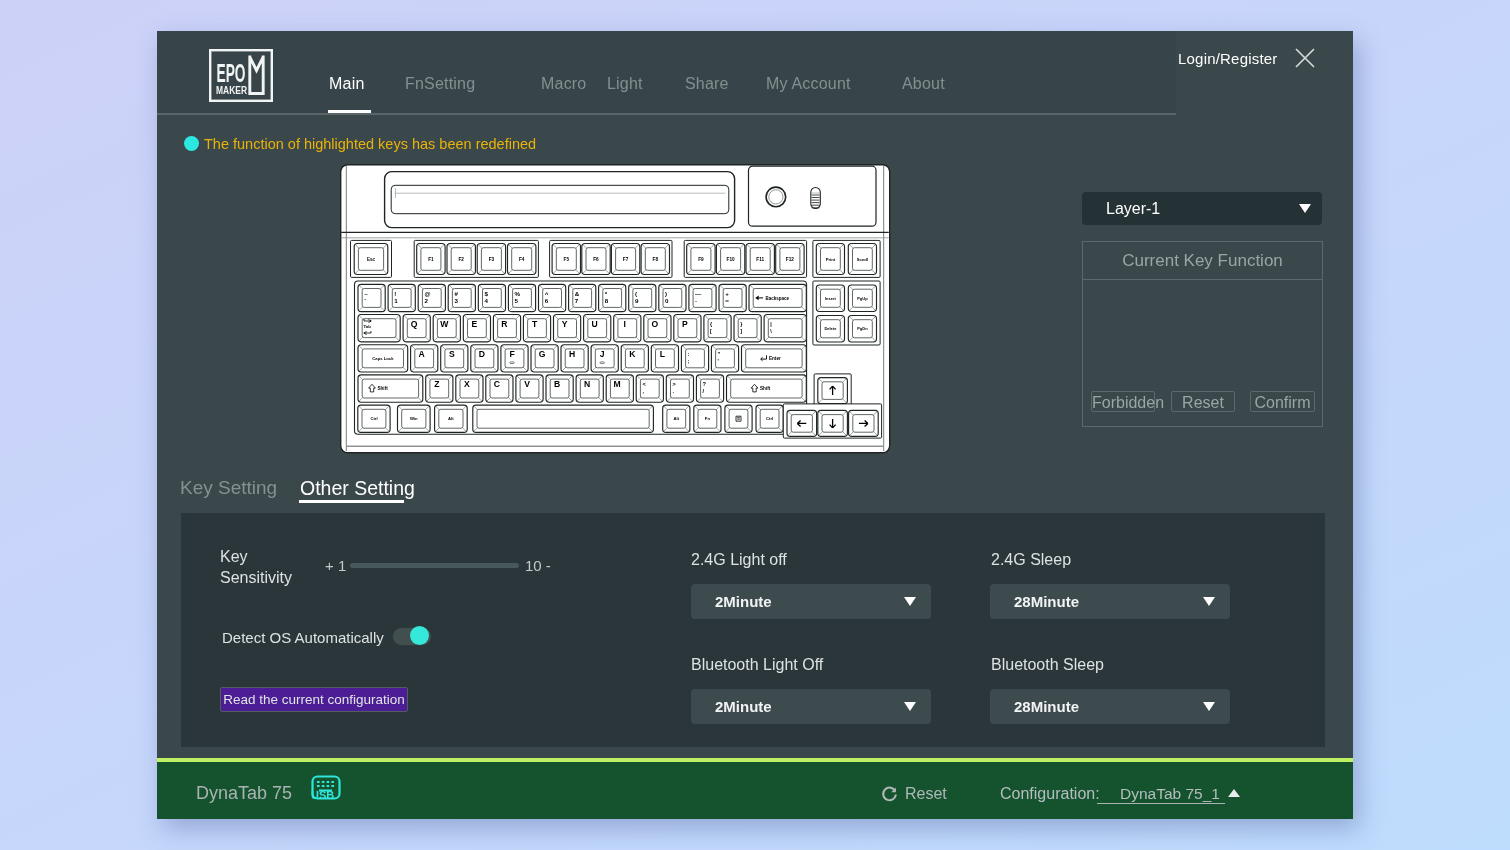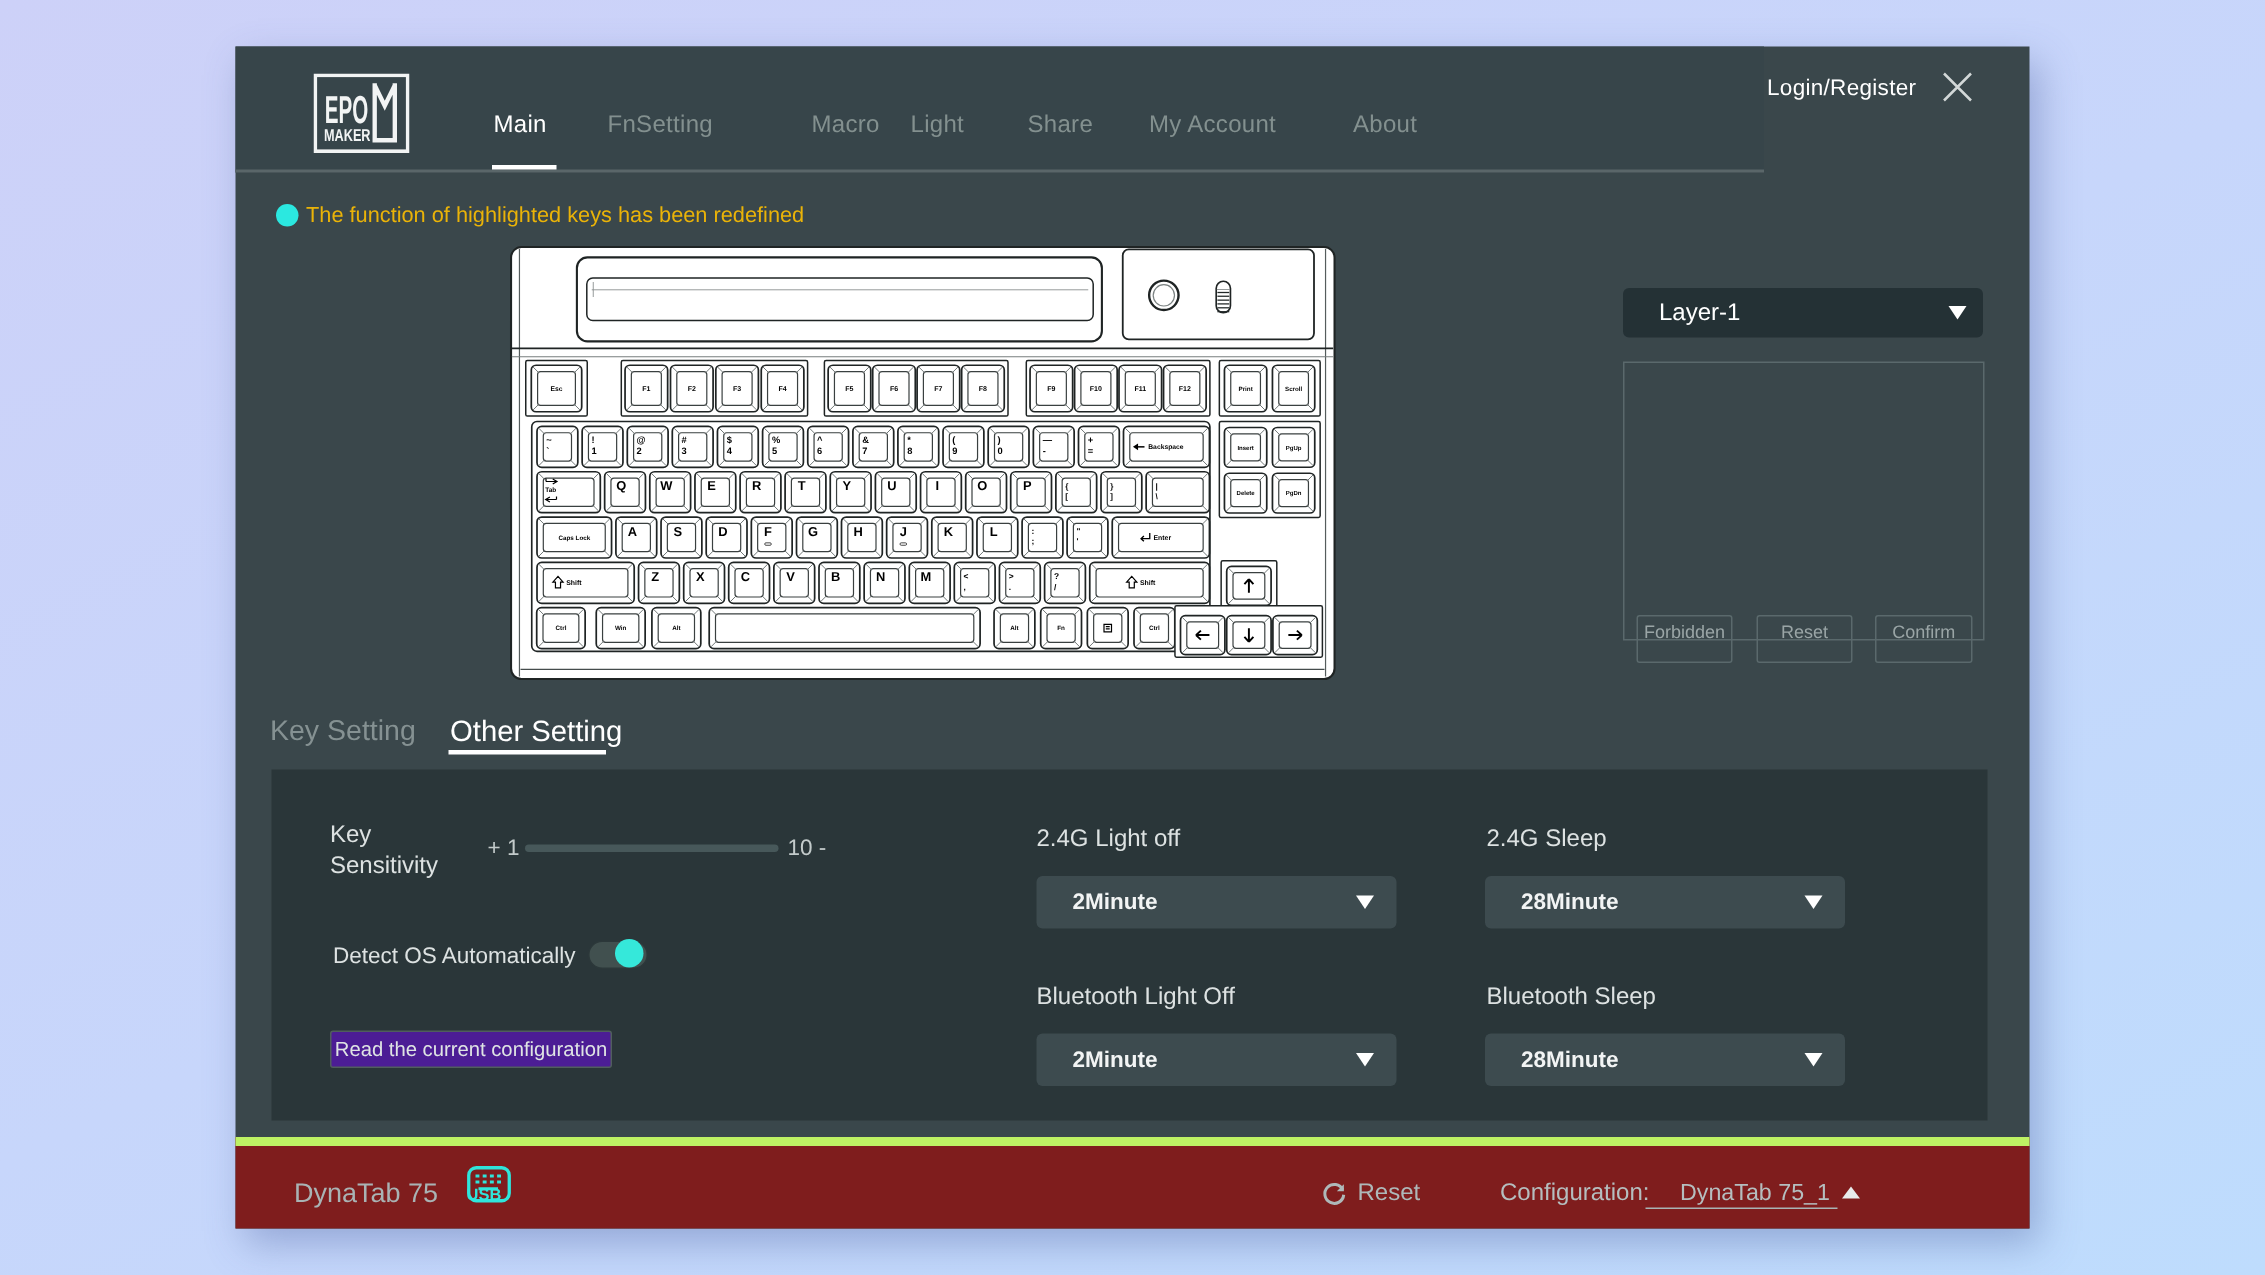--- a/index.html
+++ b/index.html
@@ -9,30 +9,30 @@
  box-shadow:6px 10px 24px rgba(90,110,170,.45)}
 .hdr{position:absolute;left:0;top:0;width:1019px;height:84px;background:#37454a;border-bottom:2px solid #5a6669}
 .nav{position:absolute;top:44px;font-size:16px;color:#83908f;letter-spacing:.2px}
 .nav.on{color:#fff}
 .navu{position:absolute;left:171px;top:79px;width:43px;height:3px;background:#fff}
 .lgx{stroke:#d3d8d8;stroke-width:1.7}
 .notif{position:absolute;left:47px;top:105px;font-size:14.5px;color:#eab308}
 .dot{position:absolute;left:27px;top:105px;width:15px;height:15px;border-radius:50%;background:#2be8e0}
 .layersel{position:absolute;left:925px;top:161px;width:240px;height:33px;background:#243135;border-radius:4px;color:#fff}
 .panel{position:absolute;left:925px;top:210px;width:241px;height:186px;border:1px solid #5a696c;color:#9aa5a6}
-.pbtn{position:absolute;top:168px;height:32px;border:1px solid #5a696c;font-size:12px;color:#9aa5a6;
+.pbtn{position:absolute;top:149px;height:21px;border:1px solid #5a696c;font-size:16px;color:#9aa5a6;
  text-align:center;line-height:21px;border-radius:2px}
 .tab{position:absolute;top:446px;font-size:20px;color:#859192}
 .spanel{position:absolute;left:24px;top:482px;width:1144px;height:234px;background:#2a3639}
 .lbl{position:absolute;font-size:16px;color:#dde2e2}
 .dd{position:absolute;width:240px;height:35px;background:#3d4b4f;border-radius:4px;color:#f2f4f4;font-size:15px;font-weight:bold}
 .dd .tri{position:absolute;right:15px;top:13px;width:0;height:0;border-left:6.5px solid transparent;
  border-right:6.5px solid transparent;border-top:9px solid #fff}
 .ddt{position:absolute;left:24px;top:9px}
-.ftr{position:absolute;left:0;top:727px;width:1196px;height:61px;background:#7f1d1d;border-top:6px solid #bef264}
+.ftr{position:absolute;left:0;top:727px;width:1196px;height:61px;background:#14532d;border-top:4px solid #bef264}
 </style></head><body>
 <div class="win">
 
   <div class="hdr">
     <svg class="abs" style="left:52px;top:18px" width="64" height="53" viewBox="0 0 64 53">
       <rect x="1.2" y="1.2" width="61.6" height="50.6" fill="none" stroke="#f2f4f4" stroke-width="2.4"></rect>
       <text x="7.5" y="33" font-size="26" font-weight="bold" fill="#f2f4f4" textLength="29" lengthAdjust="spacingAndGlyphs" font-family="Liberation Sans">EPO</text>
       <path d="M40.8 6.5 L40.8 46 M54.2 6.5 L54.2 46 M40.8 7.8 L47.5 21.5 L54.2 7.8 M40.8 44.5 L54.2 44.5" stroke="#f2f4f4" stroke-width="2.9" fill="none"></path>
       <text x="7" y="45" font-size="11.5" font-weight="bold" fill="#f2f4f4" textLength="31" lengthAdjust="spacingAndGlyphs" font-family="Liberation Sans">MAKER</text>
     </svg>
@@ -711,20 +711,22 @@
             <path d="M0 4.5 L0 -4.5 M0 -4.5 L-3 -1.2 M0 -4.5 L3 -1.2" stroke="#000" stroke-width="1.3" fill="none"></path>
           </g>
 </g>
       </svg></div>
 
   <div class="layersel">
       <span class="abs" style="left:24px;top:8px;font-size:16px;font-weight:normal">Layer-1</span>
     <span class="abs" style="right:11px;top:12px;width:0;height:0;border-left:6.5px solid transparent;border-right:6.5px solid transparent;border-top:9.5px solid #fff"></span>
   </div>
   <div class="panel">
+    <div style="position:absolute;left:0;top:0;width:100%;height:38px;border-bottom:1px solid #5a696c;
+      text-align:center;line-height:38px;font-size:17px">Current Key Function</div>
     <div class="pbtn" style="left:8px;width:64px">Forbidden</div>
     <div class="pbtn" style="left:88px;width:64px">Reset</div>
     <div class="pbtn" style="left:167px;width:65px">Confirm</div>
   </div>
 
   <div class="tab" style="left:23px;font-size:19px">Key Setting</div>
   <div class="tab" style="left:143px;color:#fff;font-size:19.5px">Other Setting</div>
   <div class="abs" style="left:142px;top:469px;width:105px;height:2.5px;background:#fff"></div>
 
   <div class="spanel">

